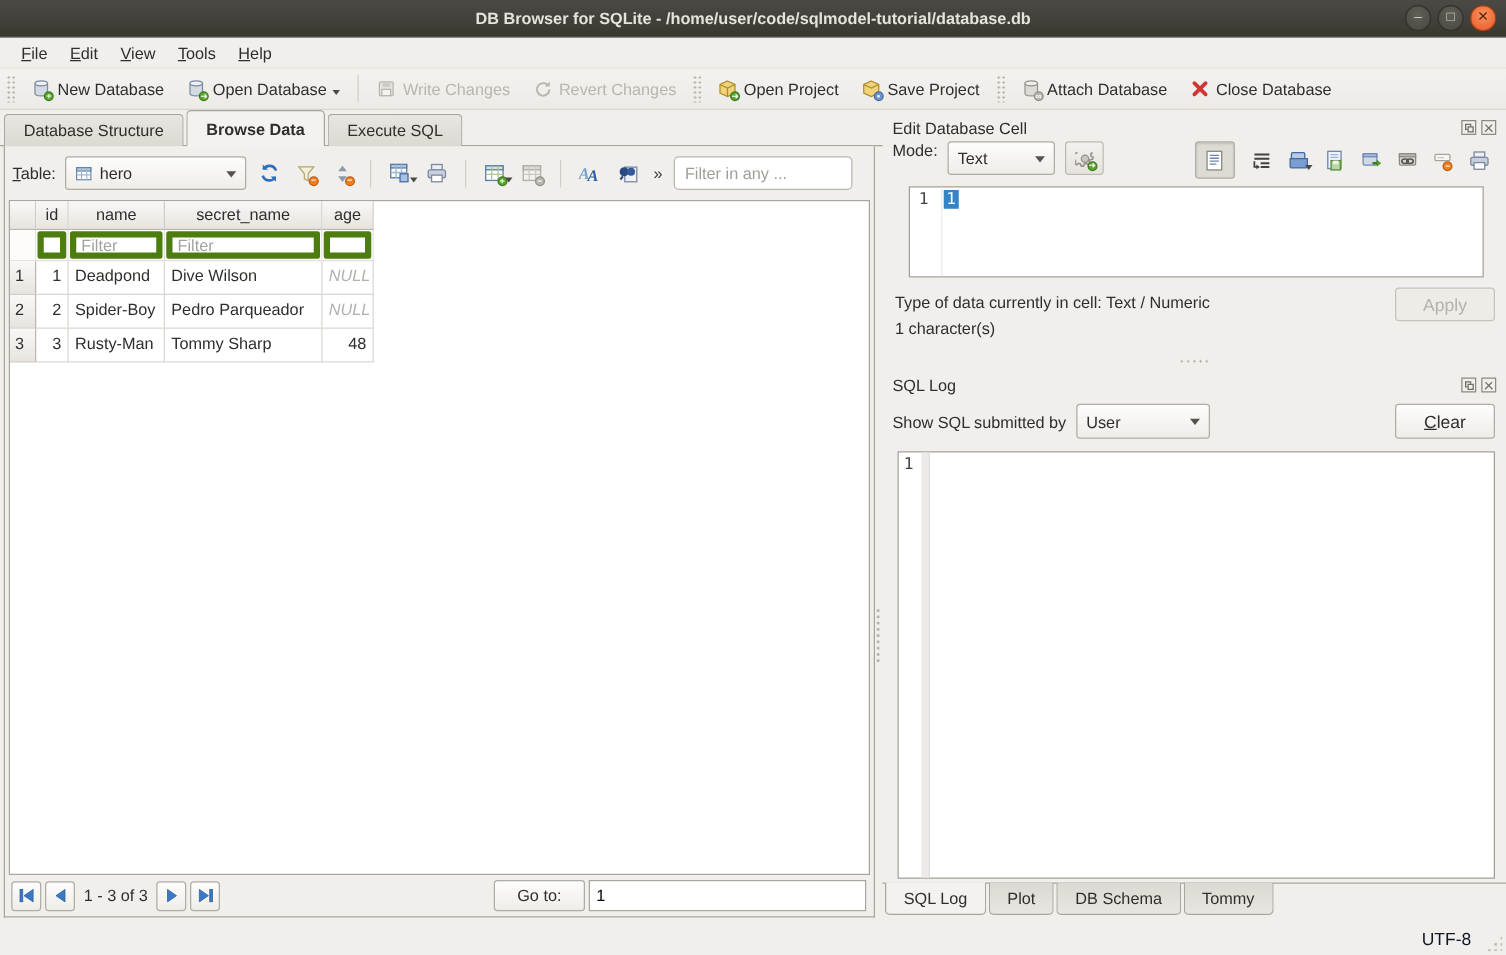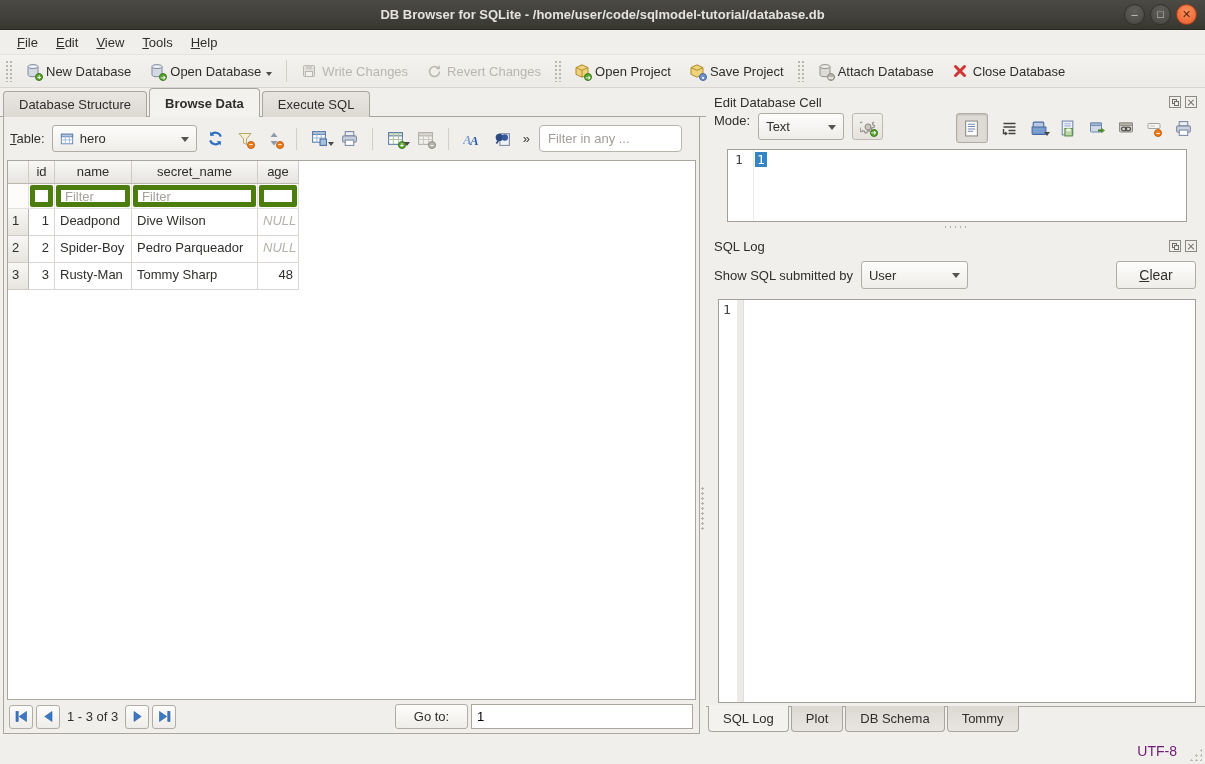--- a/index.html
+++ b/index.html
@@ -190,21 +190,21 @@
   }
   .btab.active { background:#f4f2ef; z-index:2; }
   .btab.active::before { content:""; position:absolute; left:0; right:0; top:-1px; height:1px; background:#f4f2ef; }
 
   
   .hsplit-grip { position:absolute; left:700px; top:398px; width:5px; height:46px;
     background-image:radial-gradient(#b4b1ab 1px, transparent 1.1px); background-size:5px 5px; }
 
   
   .statusbar { position:absolute; left:0; bottom:0; width:1205px; height:27px; }
-  .status-enc { position:absolute; right:28px; top:6px; color:#701a75; font-size:14px; }
+  .status-enc { position:absolute; right:28px; top:6px; color:#0f172a; font-size:14px; }
   .size-grip { position:absolute; right:3px; bottom:3px; width:13px; height:13px;
     background-image:radial-gradient(#c0bdb7 1px, transparent 1.1px); background-size:5px 5px;
     clip-path:polygon(100% 0, 100% 100%, 0 100%); }
 </style>
 </head>
 <body>
 
 <div class="titlebar">
   <span class="title">DB Browser for SQLite - /home/user/code/sqlmodel-tutorial/database.db</span>
   <div class="winbtns">
@@ -620,20 +620,25 @@
               </svg>
           </span>
         </div>
       </div>
 
       <div class="editor">
         <div class="gutter">1</div>
         <div class="etext"><span class="sel">1</span></div>
       </div>
 
+      <div class="cell-info">
+        <div>Type of data currently in cell: Text / Numeric</div>
+        <div class="line2">1 character(s)</div>
+        <div class="apply-btn">Apply</div>
+      </div>
     </div>
 
     <div class="vsplit">
         <div class="dots"></div>
       </div>
 
     <div class="sqllog-dock">
       <div class="dock-title">
         <span>SQL Log</span>
         <div class="dock-btns">

